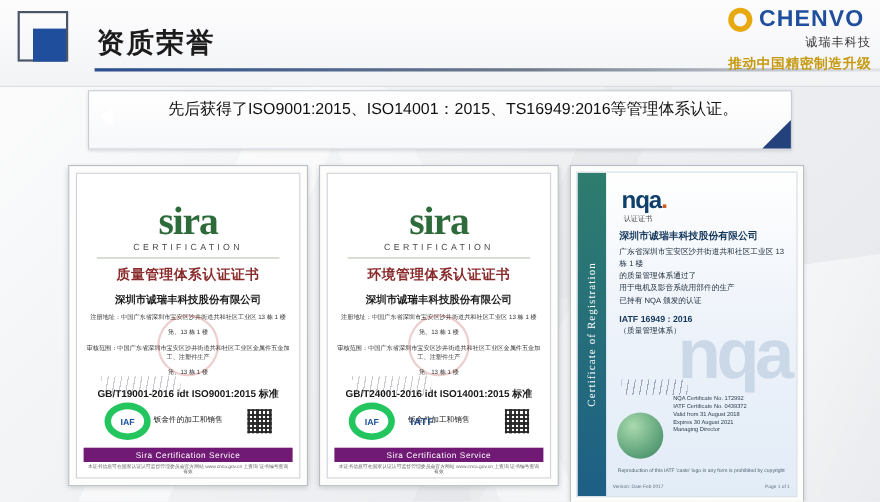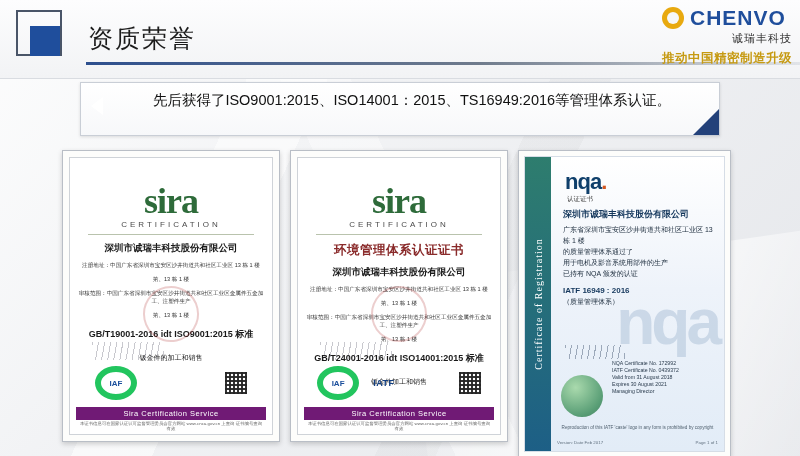--- a/index.html
+++ b/index.html
@@ -72,21 +72,21 @@
     top: 26px;
     width: 30px;
     height: 30px;
     background: #1f4e9c;
   }
   .slide-title {
     position: absolute;
     left: 88px;
     top: 22px;
     font-size: 25px;
-    font-weight: normal;
+    font-weight: bold;
     color: #1b1b1b;
     letter-spacing: 2px;
   }
   .title-underline {
     position: absolute;
     left: 86px;
     top: 62px;
     width: 714px;
     height: 3px;
     background: linear-gradient(90deg, #2d4f8e 0%, #6f7b8c 55%, rgba(150,160,175,0.2) 100%);
@@ -497,20 +497,21 @@
     <div class="callout-corner"></div>
   </div>
 
   <div class="certs">
 
     <div class="cert cert-sira">
       <div class="sira-inner">
         <div class="sira-wordmark">sira</div>
         <div class="sira-cert-word">CERTIFICATION</div>
         <div class="sira-rule"></div>
+        <div class="sira-title">质量管理体系认证证书</div>
         <div class="sira-company">深圳市诚瑞丰科技股份有限公司</div>
         <div class="sira-meta">注册地址：中国广东省深圳市宝安区沙井街道共和社区工业区 13 栋 1 楼</div>
         <div class="sira-meta">第、13 栋 1 楼</div>
         <div class="sira-meta">审核范围：中国广东省深圳市宝安区沙井街道共和社区工业区金属件五金加工、注塑件生产</div>
         <div class="sira-meta">第、13 栋 1 楼</div>
         <div class="sira-std">GB/T19001-2016 idt ISO9001:2015 标准</div>
         <div class="sira-scope">钣金件的加工和销售</div>
         <div class="sira-stamp"></div>
         <div class="sira-sign"></div>
         <div class="sira-logos">

